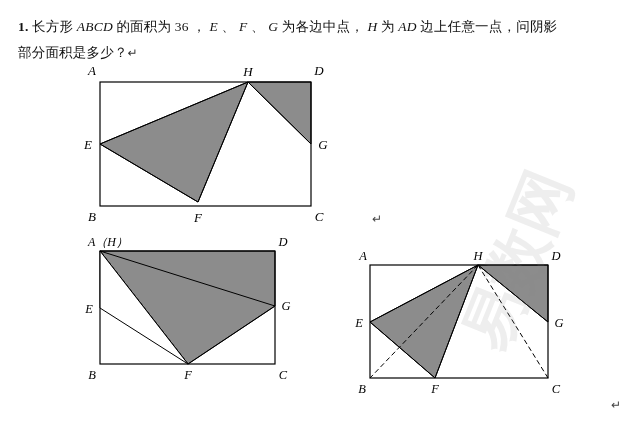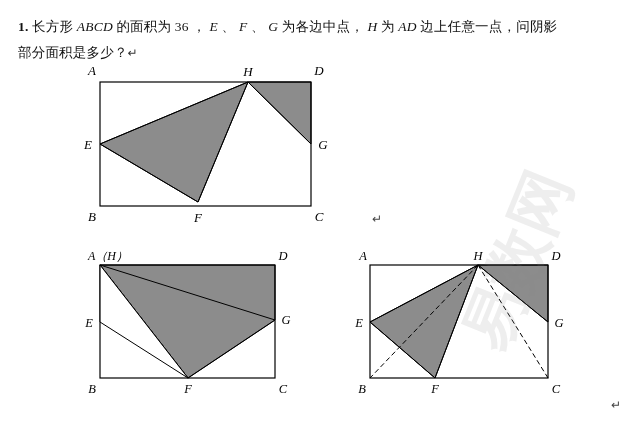--- a/index.html
+++ b/index.html
@@ -112,21 +112,21 @@
       <text class="it" x="241" y="13" font-size="13" font-family="Liberation Serif, serif" font-style="italic" text-anchor="middle">D</text>
       <text class="it" x="14" y="159" font-size="13" font-family="Liberation Serif, serif" font-style="italic" text-anchor="middle">B</text>
       <text class="it" x="241" y="159" font-size="13" font-family="Liberation Serif, serif" font-style="italic" text-anchor="middle">C</text>
       <text class="it" x="10" y="87" font-size="13" font-family="Liberation Serif, serif" font-style="italic" text-anchor="middle">E</text>
       <text class="it" x="245" y="87" font-size="13" font-family="Liberation Serif, serif" font-style="italic" text-anchor="middle">G</text>
       <text class="it" x="120" y="160" font-size="13" font-family="Liberation Serif, serif" font-style="italic" text-anchor="middle">F</text>
       <text class="it" x="170" y="14" font-size="13" font-family="Liberation Serif, serif" font-style="italic" text-anchor="middle">H</text>
     </svg>
   </div>
 
-  <div class="fig" style="left:80px; top:250px;">
+  <div class="fig" style="left:80px; top:236px;">
     <svg width="220" height="155" viewBox="0 0 220 155">
 
       <polygon points="20,15 195,15 195,70 108,128" fill="#8c8c8c" stroke="#000000" stroke-width="1"></polygon>
       <polygon points="20,15 20,72 108,128" fill="#8c8c8c" stroke="#000000" stroke-width="1"></polygon>
 
       <polygon points="20,15 108,128 20,128" fill="#ffffff" stroke="none"></polygon>
 
       <rect x="20" y="15" width="175" height="113" fill="none" stroke="#000000" stroke-width="1.2"></rect>
       <line x1="20" y1="15" x2="108" y2="128" stroke="#000000" stroke-width="1"></line>
       <line x1="20" y1="72" x2="108" y2="128" stroke="#000000" stroke-width="1"></line>

